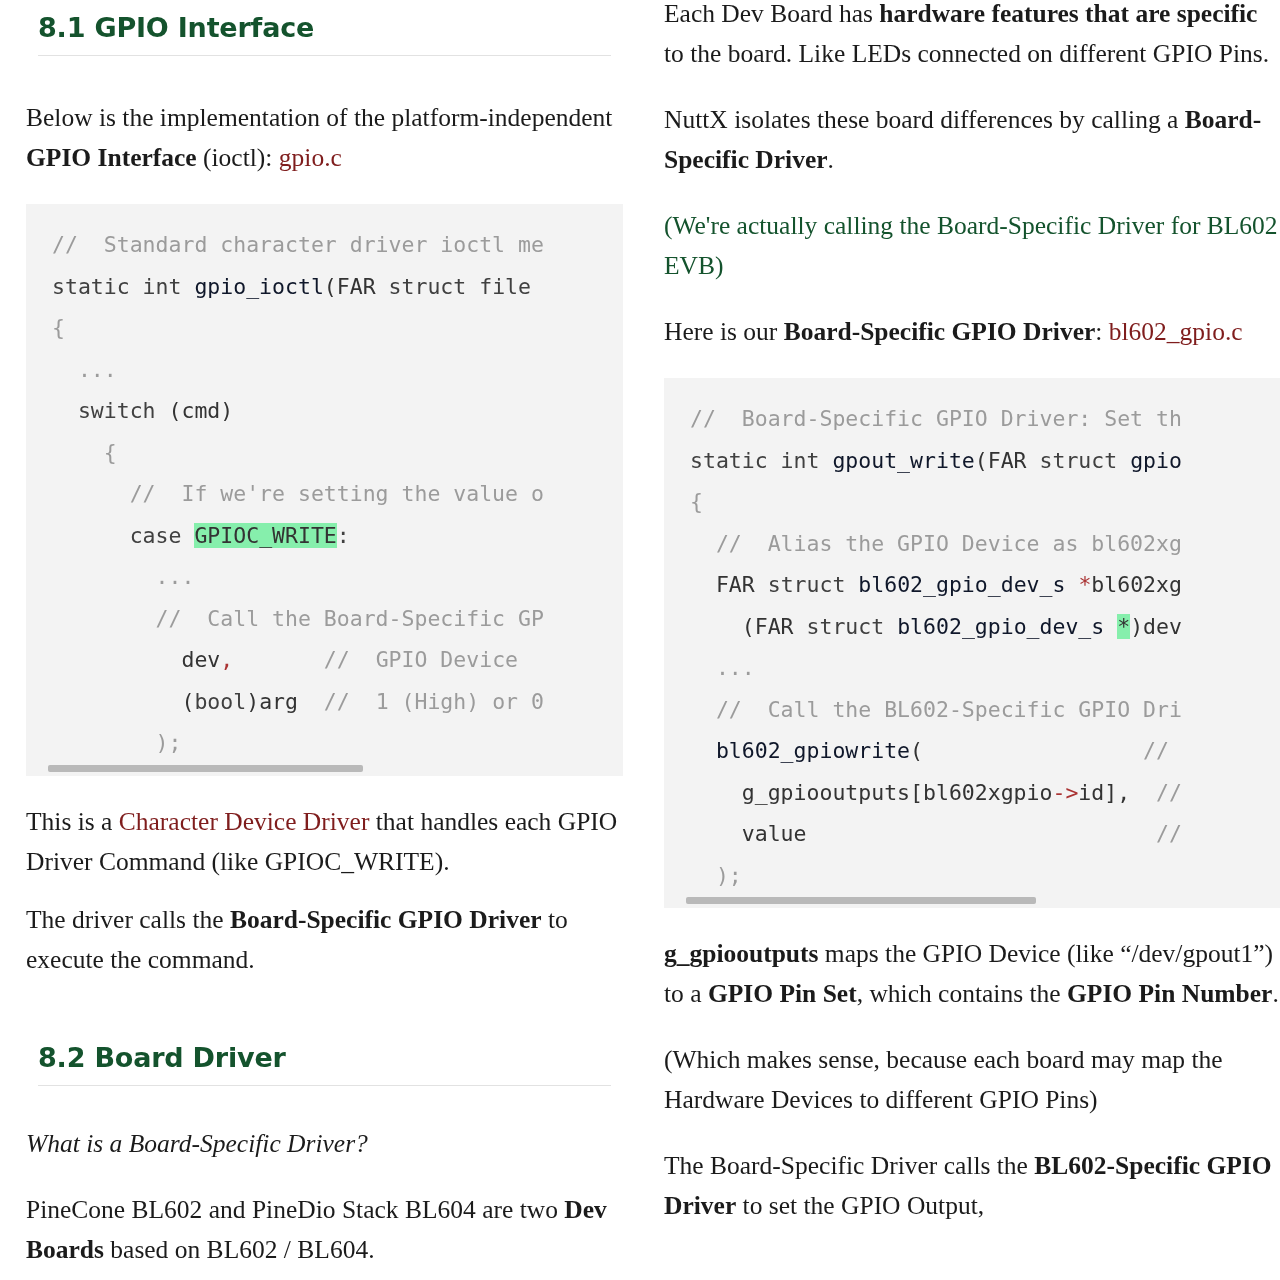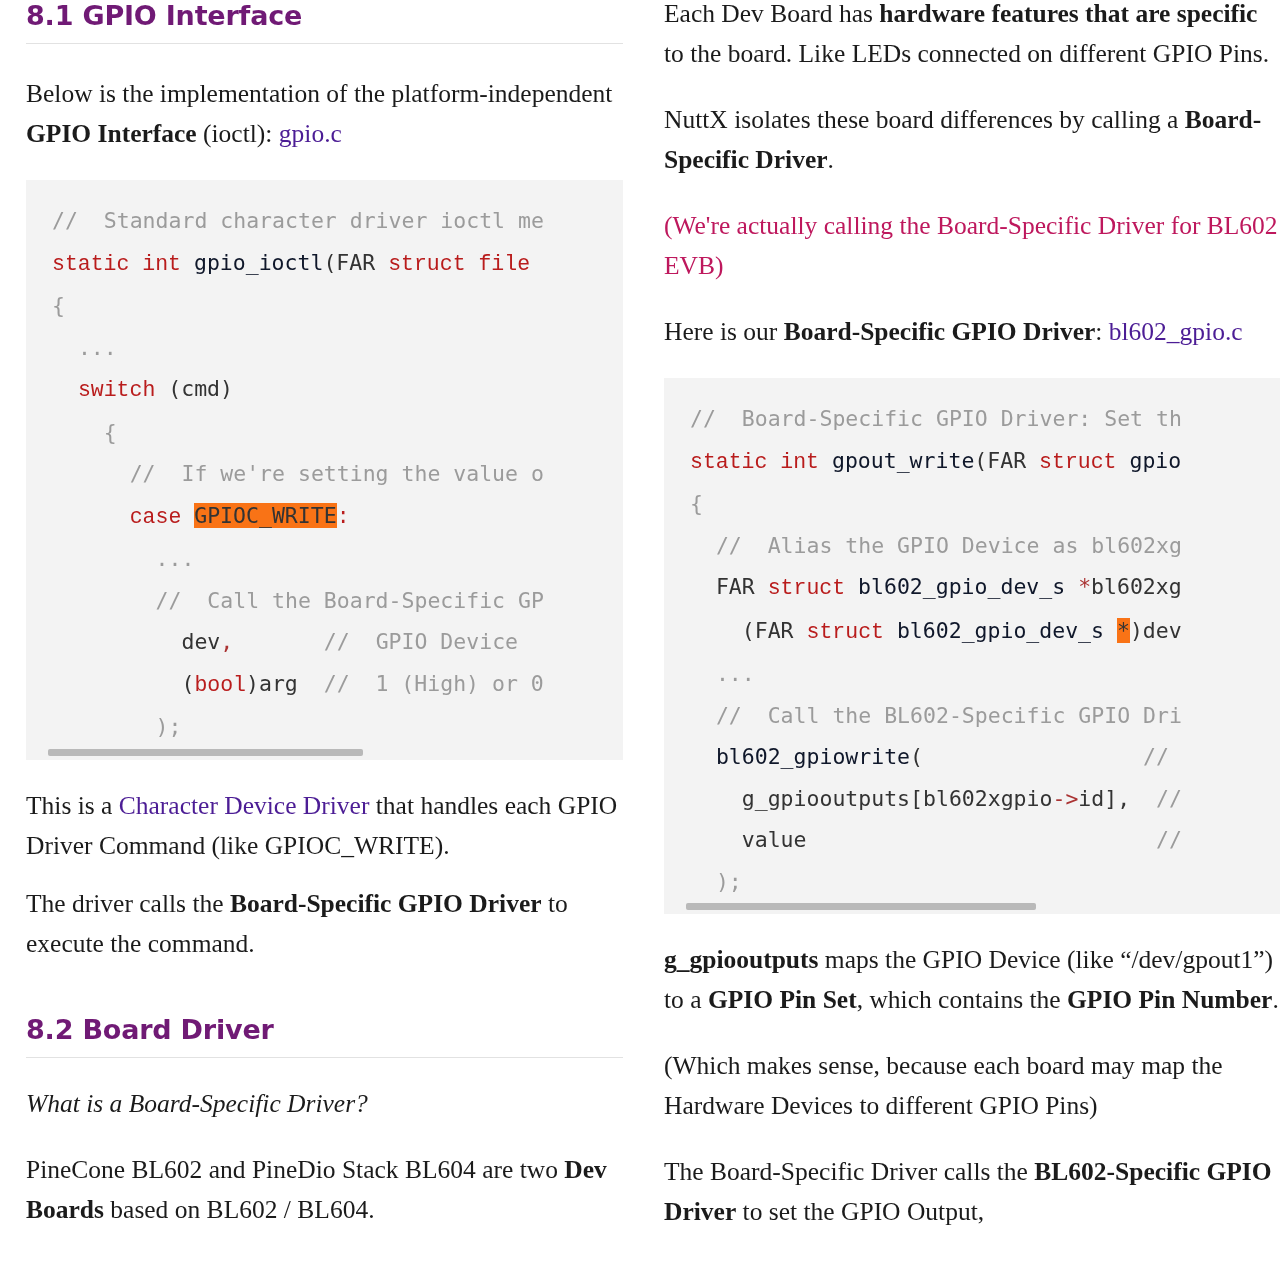--- a/index.html
+++ b/index.html
@@ -28,40 +28,40 @@
     overflow: hidden;
   }
   .col-left { left: 26px; }
   .col-right { left: 664px; width: 616px; }
 
   h2.section-head {
     font-family: "DejaVu Sans", sans-serif;
     font-size: 27px;
     font-weight: bold;
     letter-spacing: -0.2px;
-    margin: 0;
+    margin: 12px;
     padding: 0 0 12px 0;
     border-bottom: 1px solid #e2e2e2;
-    color: #701a75;
+    color: #14532d;
   }
 
   p {
     font-size: 25.5px;
     line-height: 40px;
     margin: 0 0 26px 0;
   }
   p.tight { margin-bottom: 18px; }
   b, strong { font-weight: bold; }
   i, em { }
   a.link {
-    color: #4c1d95;
+    color: #7f1d1d;
     text-decoration: none;
   }
   .note-link {
-    color: #be185d;
+    color: #14532d;
   }
 
   
   .codeblock {
     background: #f3f3f3;
     border: 0;
     margin: 0 0 0 0;
     padding: 18px 0 10px 0;
     position: relative;
     overflow: hidden;
@@ -80,24 +80,24 @@
     left: 22px;
     bottom: 4px;
     height: 7px;
     background: #b9b9b9;
     border-radius: 2px;
   }
   .codeblock-wrap { margin-bottom: 26px; }
 
   
   .cm { color: #9b9b9b; }       
-  .kw { color: #b91c1c; font-family: Liberation Mono, monospace; }       
+  .kw { color: #404040; }       
   .fn { color: #0f172a; }       
   .pl { color: #333333; }       
-  .hl { color: #333333; background: #f97316; }
+  .hl { color: #333333; background: #86efac; }
   .op { color: #a33; }
   .id { color: #333333; }
 
   .sb-left-1 { width: 315px; }
   .sb-right-1 { width: 350px; }
 </style>
 </head>
 <body>
 
 <div class="page">

